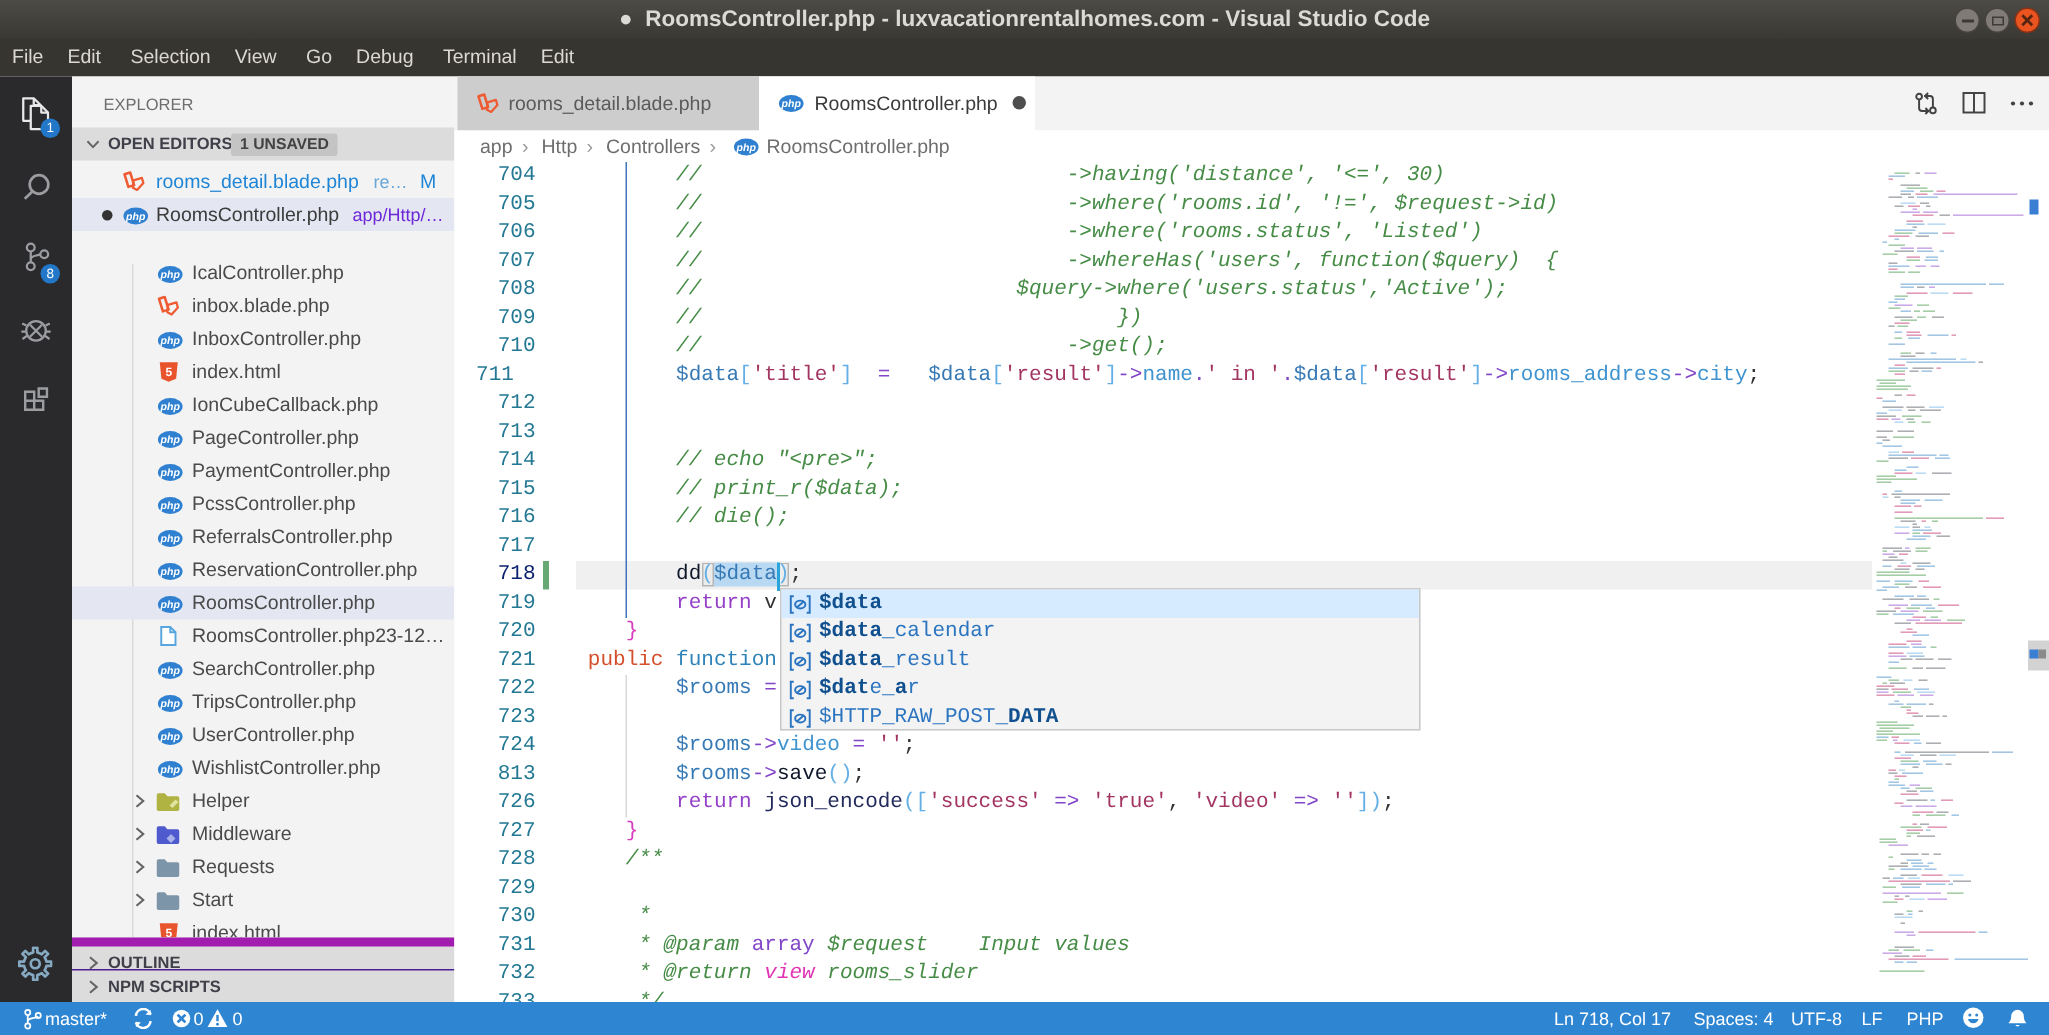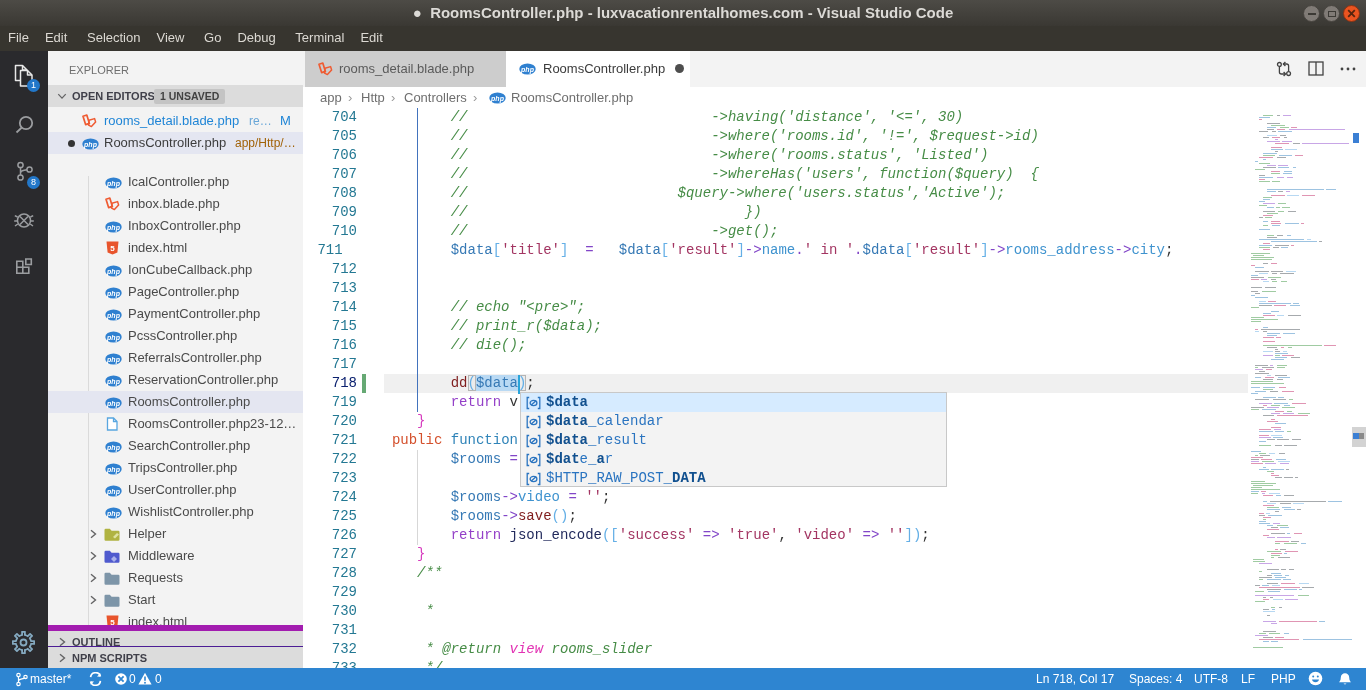--- a/index.html
+++ b/index.html
@@ -33,21 +33,21 @@
 #editor{position:absolute;left:303px;top:108px;width:1063px;height:560px;background:#fff;overflow:hidden;}
 .ln{position:absolute;left:0;width:54px;text-align:right;color:#237893;
  font:14px "Liberation Mono",monospace;line-height:19px;}
 .cl{position:absolute;left:80.5px;white-space:pre;font:14px "Liberation Mono",monospace;line-height:19px;color:#333;}
 .cm,.cm i{color:#468c46;font-style:italic;}
 .kw{color:#9440c8;}
 .kp{color:#d4502c;}
 .kf{color:#2e83b8;}
 .v{color:#3679b5;}
 .pr{color:#3f93cf;}
-.fc{color:#7f1d1d;}
+.fc{color:#0f172a;}
 .fn{color:#222a5c;}
 .st{color:#a33562;}
 .op{color:#8246c8;}
 .bk{color:#64afe6;}
 .br{color:#d63abe;}
 .tp{color:#8246c8;font-style:normal;}
 .tv{color:#e233b4;font-style:italic;}
 .bm{background:#ececec;box-shadow:inset 0 0 0 1px #b5b5b5;color:#64afe6;}
 .wh{background:#b9d9f3;}
 
@@ -144,21 +144,21 @@
    <span style="position:absolute;left:201px;font-size:12px;color:#69a7d8;">re…</span>
    <span style="position:absolute;left:232px;">M</span>
     </div>
  <div class="row" style="top:81px;background:#e4e6f1;color:#3c3c3c;">
    <div style="position:absolute;left:20px;top:8px;width:7px;height:7px;border-radius:50%;background:#333;"></div>
    <svg class="ficon" style="left:34px;top:6px" width="17" height="12" viewBox="0 0 17 12">
 <ellipse cx="8.5" cy="6" rx="8.2" ry="5.6" fill="#2f80d0"></ellipse>
 <text x="8.5" y="8.6" font-size="7" font-style="italic" font-weight="bold" fill="#fff" text-anchor="middle" font-family="Liberation Sans">php</text>
       </svg>
       <span style="position:absolute;left:56px;">RoomsController.php</span>
-   <span style="position:absolute;left:187px;font-size:12px;color:#a16207;">app/Http/…</span>
+   <span style="position:absolute;left:187px;font-size:12px;color:#6d28d9;">app/Http/…</span>
     </div>
  <div style="position:absolute;left:0;top:125px;width:255px;height:449px;overflow:hidden;">
    <div style="position:absolute;left:39.5px;top:0;width:1px;height:449px;background:#dadada;"></div>
    <div style="position:relative;left:-48px;top:-125px;">
    <div class="row" style="top:120px;width:303px;">
           <svg class="ficon" style="left:105px;top:6px" width="17" height="12" viewBox="0 0 17 12">
 <ellipse cx="8.5" cy="6" rx="8.2" ry="5.6" fill="#2f80d0"></ellipse>
 <text x="8.5" y="8.6" font-size="7" font-style="italic" font-weight="bold" fill="#fff" text-anchor="middle" font-family="Liberation Sans">php</text>
           </svg>
           <span class="lbl">IcalController.php</span>
@@ -402,21 +402,21 @@
 <div class="ln" style="top:209px;">715</div>
 <div class="ln" style="top:228px;">716</div>
 <div class="ln" style="top:247px;">717</div>
 <div class="ln" style="top:266px;color:#0b216f;">718</div>
 <div class="ln" style="top:285px;">719</div>
 <div class="ln" style="top:304px;">720</div>
 <div class="ln" style="top:323px;">721</div>
 <div class="ln" style="top:342px;">722</div>
 <div class="ln" style="top:361px;">723</div>
 <div class="ln" style="top:380px;">724</div>
-<div class="ln" style="top:399px;">725</div>
+<div class="ln" style="top:399px;">813</div>
 <div class="ln" style="top:418px;">726</div>
 <div class="ln" style="top:437px;">727</div>
 <div class="ln" style="top:456px;">728</div>
 <div class="ln" style="top:475px;">729</div>
 <div class="ln" style="top:494px;">730</div>
 <div class="ln" style="top:513px;">731</div>
 <div class="ln" style="top:532px;">732</div>
 <div class="ln" style="top:551px;">733</div>
  <div class="cl" style="top:0px;"><span class="cm">        //                             -&gt;having('distance', '&lt;=', 30)</span></div>
 <div class="cl" style="top:19px;"><span class="cm">        //                             -&gt;where('rooms.id', '!=', $request-&gt;id)</span></div>
@@ -437,20 +437,21 @@
 <div class="cl" style="top:304px;">    <span class="br">}</span></div>
 <div class="cl" style="top:323px;"> <span class="kp">public</span> <span class="kf">function</span></div>
 <div class="cl" style="top:342px;">        <span class="v">$rooms</span> <span class="op">=</span> </div>
 <div class="cl" style="top:361px;"></div>
 <div class="cl" style="top:380px;">        <span class="v">$rooms</span><span class="op">-&gt;</span><span class="pr">video</span> <span class="op">=</span> <span class="st">''</span>;</div>
 <div class="cl" style="top:399px;">        <span class="v">$rooms</span><span class="op">-&gt;</span><span class="fc">save</span><span class="bk">()</span>;</div>
 <div class="cl" style="top:418px;">        <span class="kw">return</span> <span class="fn">json_encode</span><span class="bk">([</span><span class="st">'success'</span> <span class="op">=&gt;</span> <span class="st">'true'</span>, <span class="st">'video'</span> <span class="op">=&gt;</span> <span class="st">''</span><span class="bk">])</span>;</div>
 <div class="cl" style="top:437px;">    <span class="br">}</span></div>
 <div class="cl" style="top:456px;"><span class="cm">    /**</span></div>
 <div class="cl" style="top:494px;"><span class="cm">     *</span></div>
+<div class="cl" style="top:513px;"><span class="cm">     * @param </span><span class="tp">array</span><span class="cm"> $request    Input values</span></div>
 <div class="cl" style="top:532px;"><span class="cm">     * @return </span><span class="tv">view</span><span class="cm"> rooms_slider</span></div>
 <div class="cl" style="top:551px;"><span class="cm">     */</span></div>
  <div style="position:absolute;left:214.5px;top:266.5px;width:2px;height:19px;background:#29a5da;"></div>
  <svg style="position:absolute;left:945px;top:1px;" width="104" height="545" viewBox="0 0 104 545">
       <rect x="15" y="6.0" width="10" height="0.9" fill="#4f9e52" opacity="0.6"></rect>
       <rect x="29" y="6.0" width="3" height="0.9" fill="#5a6068" opacity="0.6"></rect>
       <rect x="35" y="6.0" width="8" height="0.9" fill="#9a5ad0" opacity="0.6"></rect>
       <rect x="11" y="8.0" width="11" height="0.9" fill="#4a8fc8" opacity="0.6"></rect>
       <rect x="11" y="10.0" width="3" height="0.9" fill="#c43b72" opacity="0.6"></rect>
       <rect x="19" y="14.0" width="13" height="0.9" fill="#5a6068" opacity="0.6"></rect>

